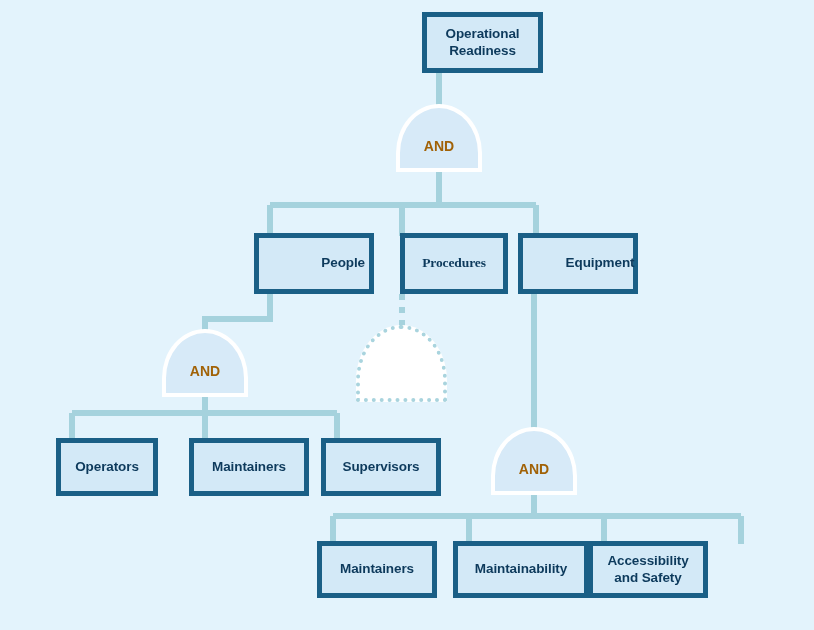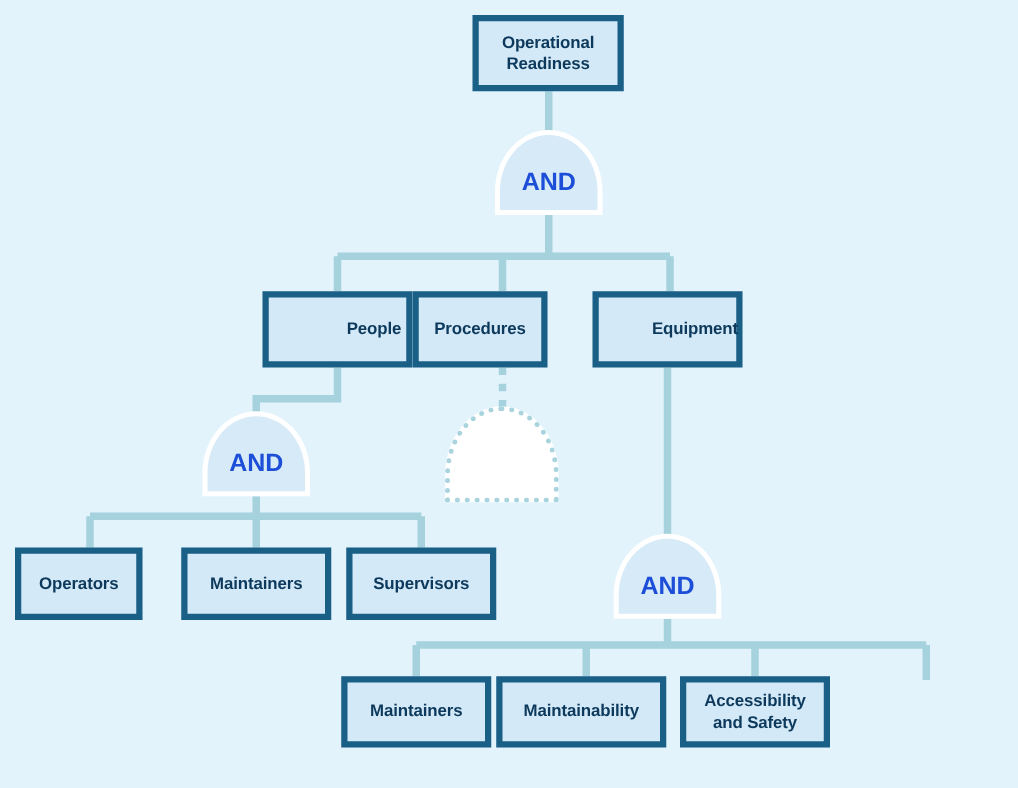--- a/index.html
+++ b/index.html
@@ -35,40 +35,41 @@
     display: flex;
     align-items: center;
     justify-content: center;
     text-align: center;
     color: #0d3a5c;
     font-weight: bold;
     font-size: 13.5px;
     line-height: 1.2;
     letter-spacing: -0.1px;
     z-index: 3;
+    margin-left: 44px;
   }
   .node .label {
     display: block;
     padding: 0 4px;
     white-space: pre-line;
   }
 
   
   .gate {
     position: absolute;
     box-sizing: border-box;
     background: #d7eaf8;
     border: 4px solid #ffffff;
     border-radius: 50% 50% 0 0 / 72% 72% 0 0;
     display: flex;
     align-items: center;
     justify-content: center;
-    color: #1d4ed8;
+    color: #a16207;
     font-weight: bold;
-    font-size: 20px;
+    font-size: 14px;
     z-index: 3;
   }
   .gate .label {
     display: block;
     padding-top: 16px;
   }
   .gate.placeholder {
     background: #ffffff;
     border: 4px dotted #a9d4de;
   }
@@ -112,21 +113,21 @@
 
   <div class="node" style="left:378px; top:12px; width:121px; height:61px;">
     <span class="label">Operational
 Readiness</span>
   </div>
 
   <div class="node" style="left:210px; top:233px; width:120px; height:61px;justify-content:flex-end;">
     <span class="label">People</span>
   </div>
 
-  <div class="node" style="left:330px; top:233px; width:108px; height:61px;">
+  <div class="node" style="left:356px; top:233px; width:108px; height:61px;font-family:Liberation Serif, serif;">
     <span class="label">Procedures</span>
   </div>
 
   <div class="node" style="left:474px; top:233px; width:120px; height:61px;padding-left:44px;">
     <span class="label">Equipment</span>
   </div>
 
   <div class="node" style="left:12px; top:438px; width:102px; height:58px;">
     <span class="label">Operators</span>
   </div>
@@ -136,21 +137,21 @@
   </div>
 
   <div class="node" style="left:277px; top:438px; width:120px; height:58px;">
     <span class="label">Supervisors</span>
   </div>
 
   <div class="node" style="left:273px; top:541px; width:120px; height:57px;">
     <span class="label">Maintainers</span>
   </div>
 
-  <div class="node" style="left:397px; top:541px; width:136px; height:57px;">
+  <div class="node" style="left:409px; top:541px; width:136px; height:57px;">
     <span class="label">Maintainability</span>
   </div>
 
   <div class="node" style="left:544px; top:541px; width:120px; height:57px;">
     <span class="label">Accessibility
 and Safety</span>
   </div>
 
 
   <div class="gate" style="left:396px; top:104px; width:86px; height:68px;">

